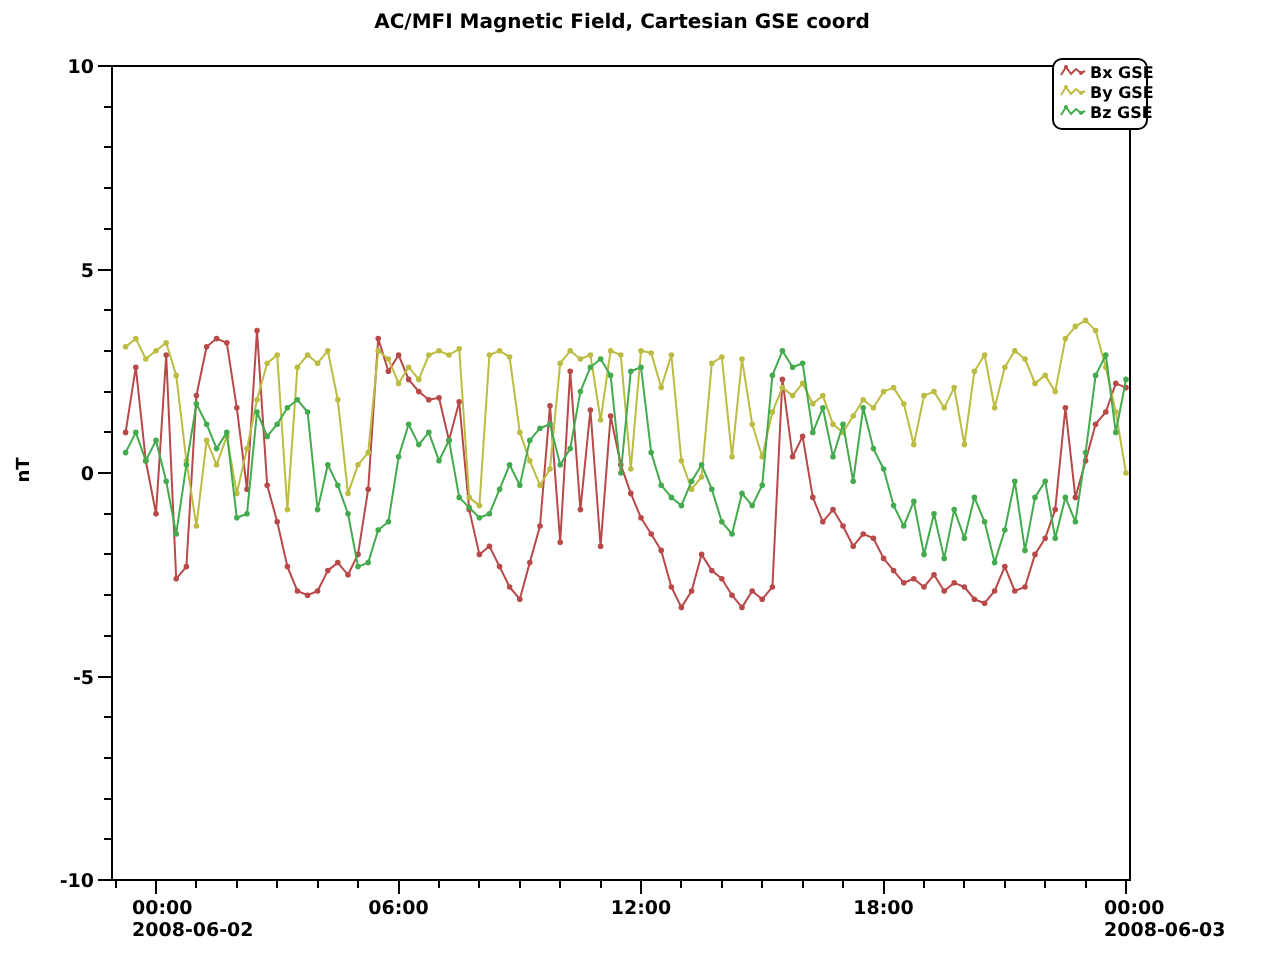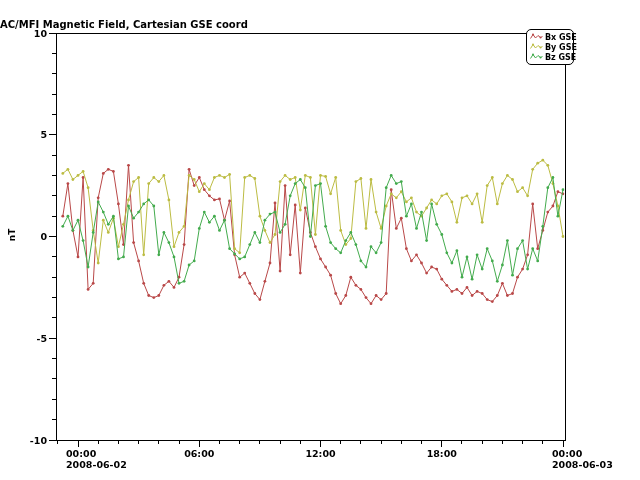--- a/index.html
+++ b/index.html
@@ -1,27 +1,27 @@
 <!DOCTYPE html>
 <html><head>
 <meta charset="utf-8">
 <style>
   html,body{margin:0;padding:0;background:#ffffff;}
   body{width:640px;height:480px;font-family:"DejaVu Sans","Liberation Sans",sans-serif;}
   .fig{position:relative;width:640px;height:480px;background:#fff;overflow:hidden;}
-  .title{position:absolute;left:0;top:19px;width:622px;text-align:left;
+  .title{position:absolute;left:0;top:6px;width:622px;text-align:center;
          font:bold 10px "DejaVu Sans",sans-serif;color:#000;}
   .ylab{position:absolute;left:6px;top:230px;font:bold 9px "DejaVu Sans",sans-serif;
         color:#000;transform:rotate(-90deg);transform-origin:center;}
   svg#plot{position:absolute;left:0;top:0;}
   svg text{font:bold 9.5px "DejaVu Sans",sans-serif;fill:#000;}
   .legend{position:absolute;left:526px;top:29px;width:48px;
           border:1px solid #000;border-radius:5px;background:#fff;
           padding:2px 2px 2px 3px;box-sizing:border-box;}
-  .lrow{display:flex;align-items:center;height:10px;}
+  .lrow{display:flex;align-items:flex-start;height:10px;}
   .lrow svg{flex:0 0 13px;margin-right:2px;}
   .lrow span{font:bold 8px "DejaVu Sans",sans-serif;color:#000;white-space:nowrap;}
 </style>
 </head>
 <body>
 
 <div class="fig">
   <div class="title">AC/MFI  Magnetic Field, Cartesian GSE coord</div>
   <div class="ylab">nT</div>
   <svg id="plot" width="640" height="480">

